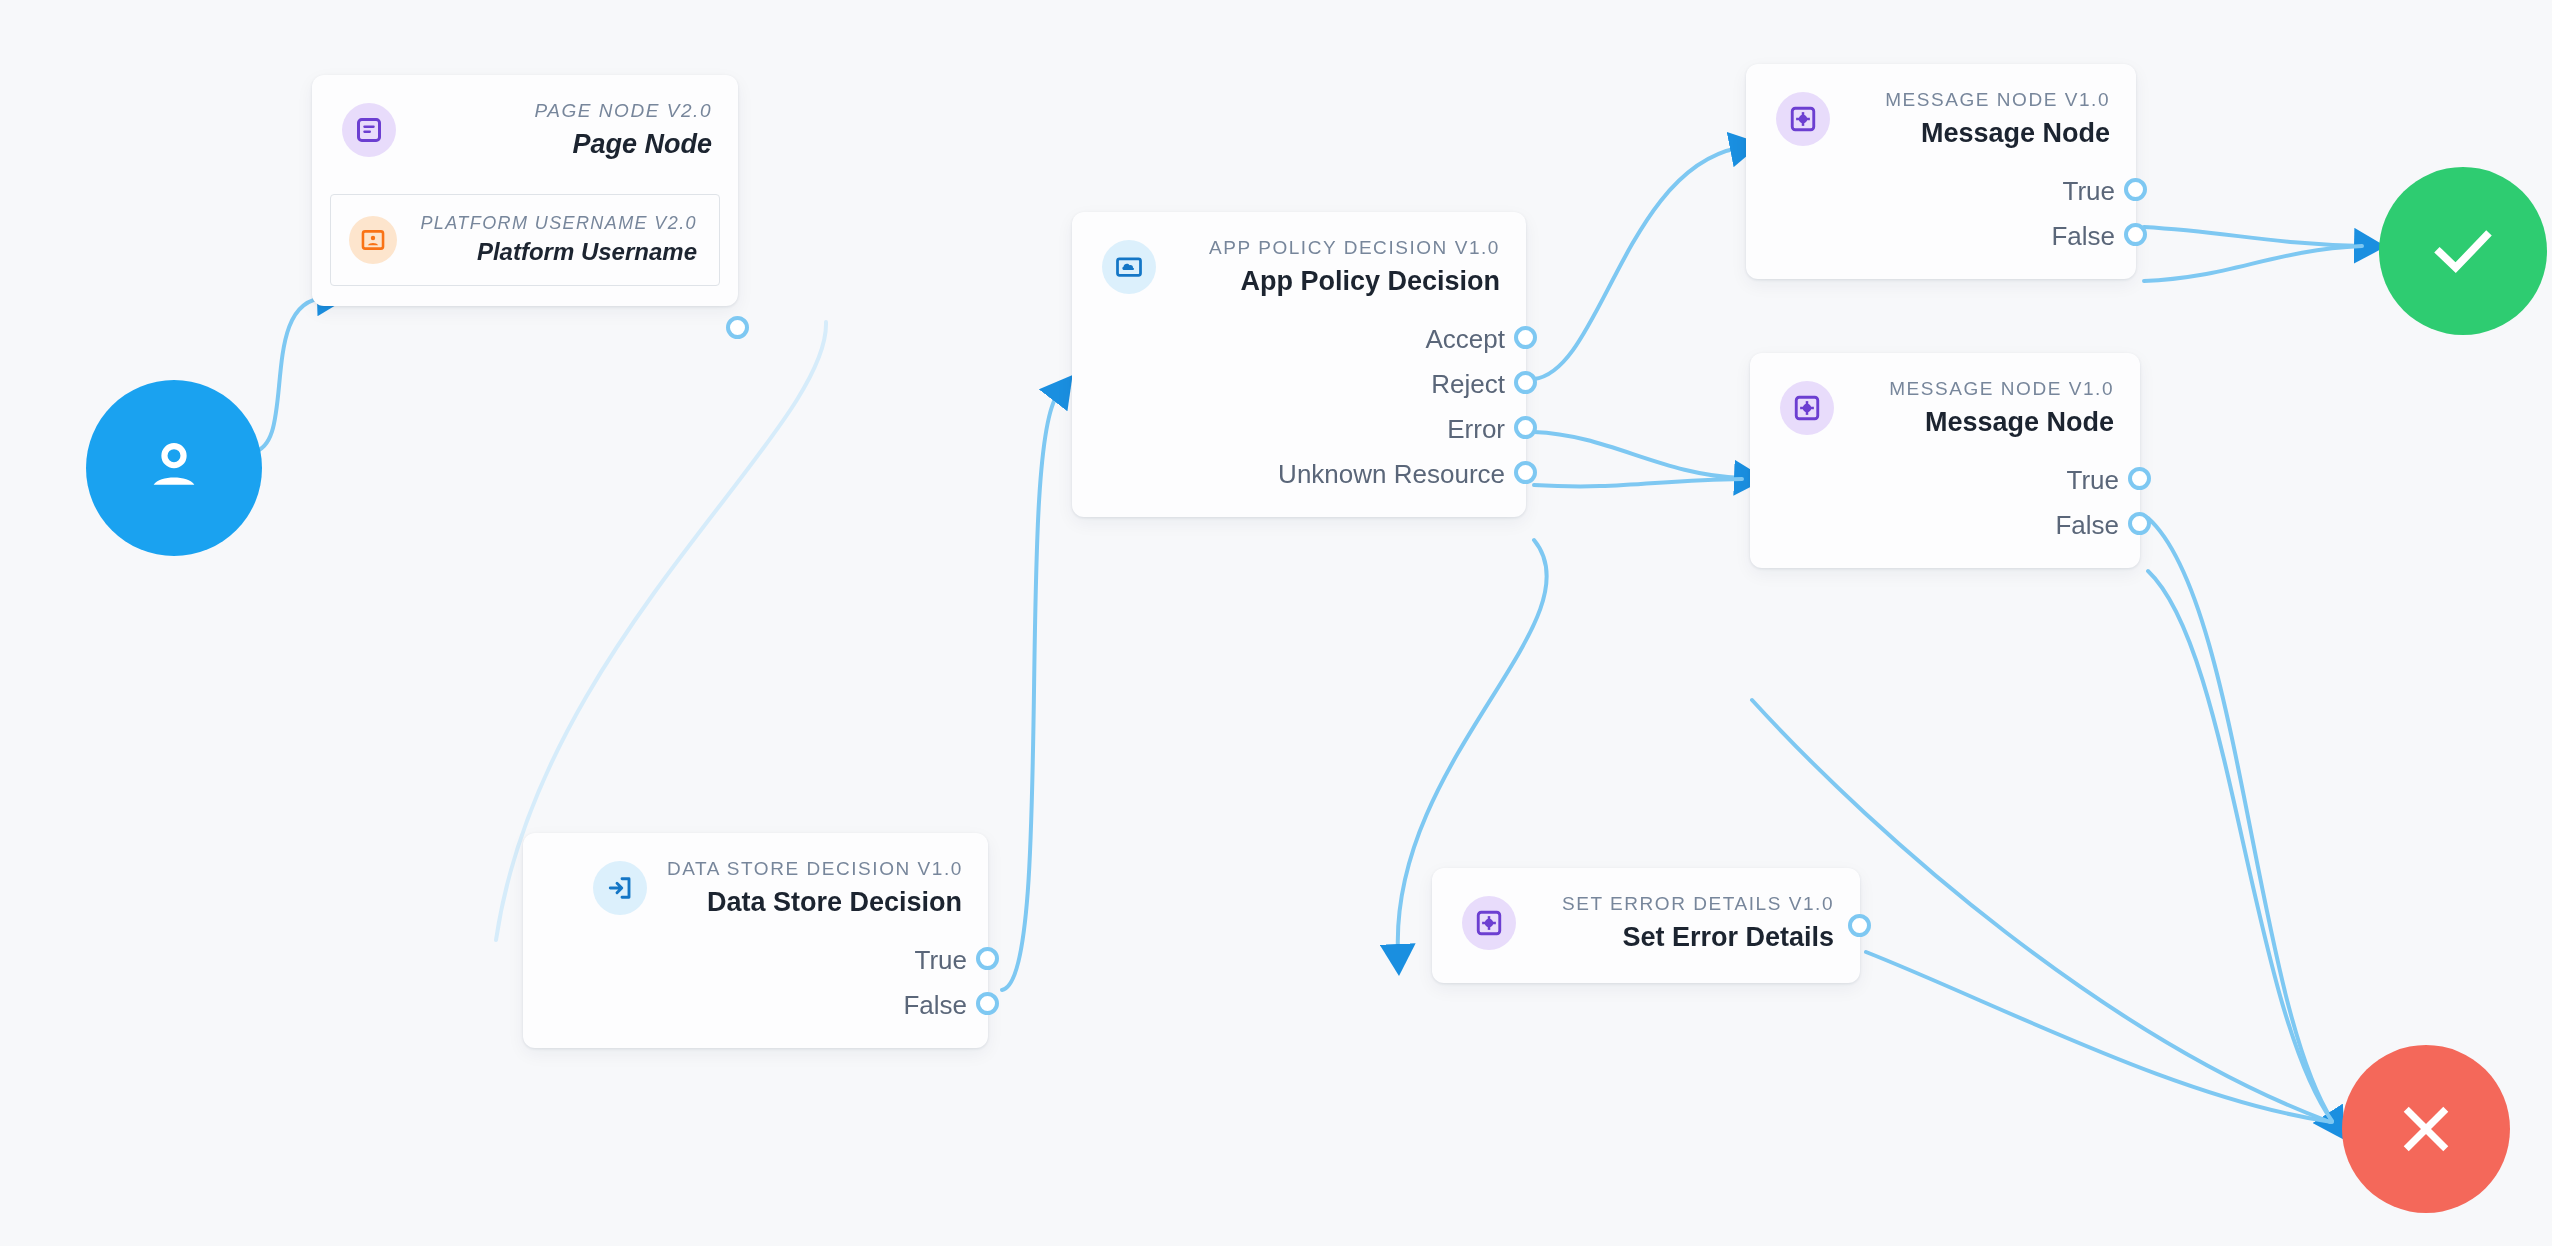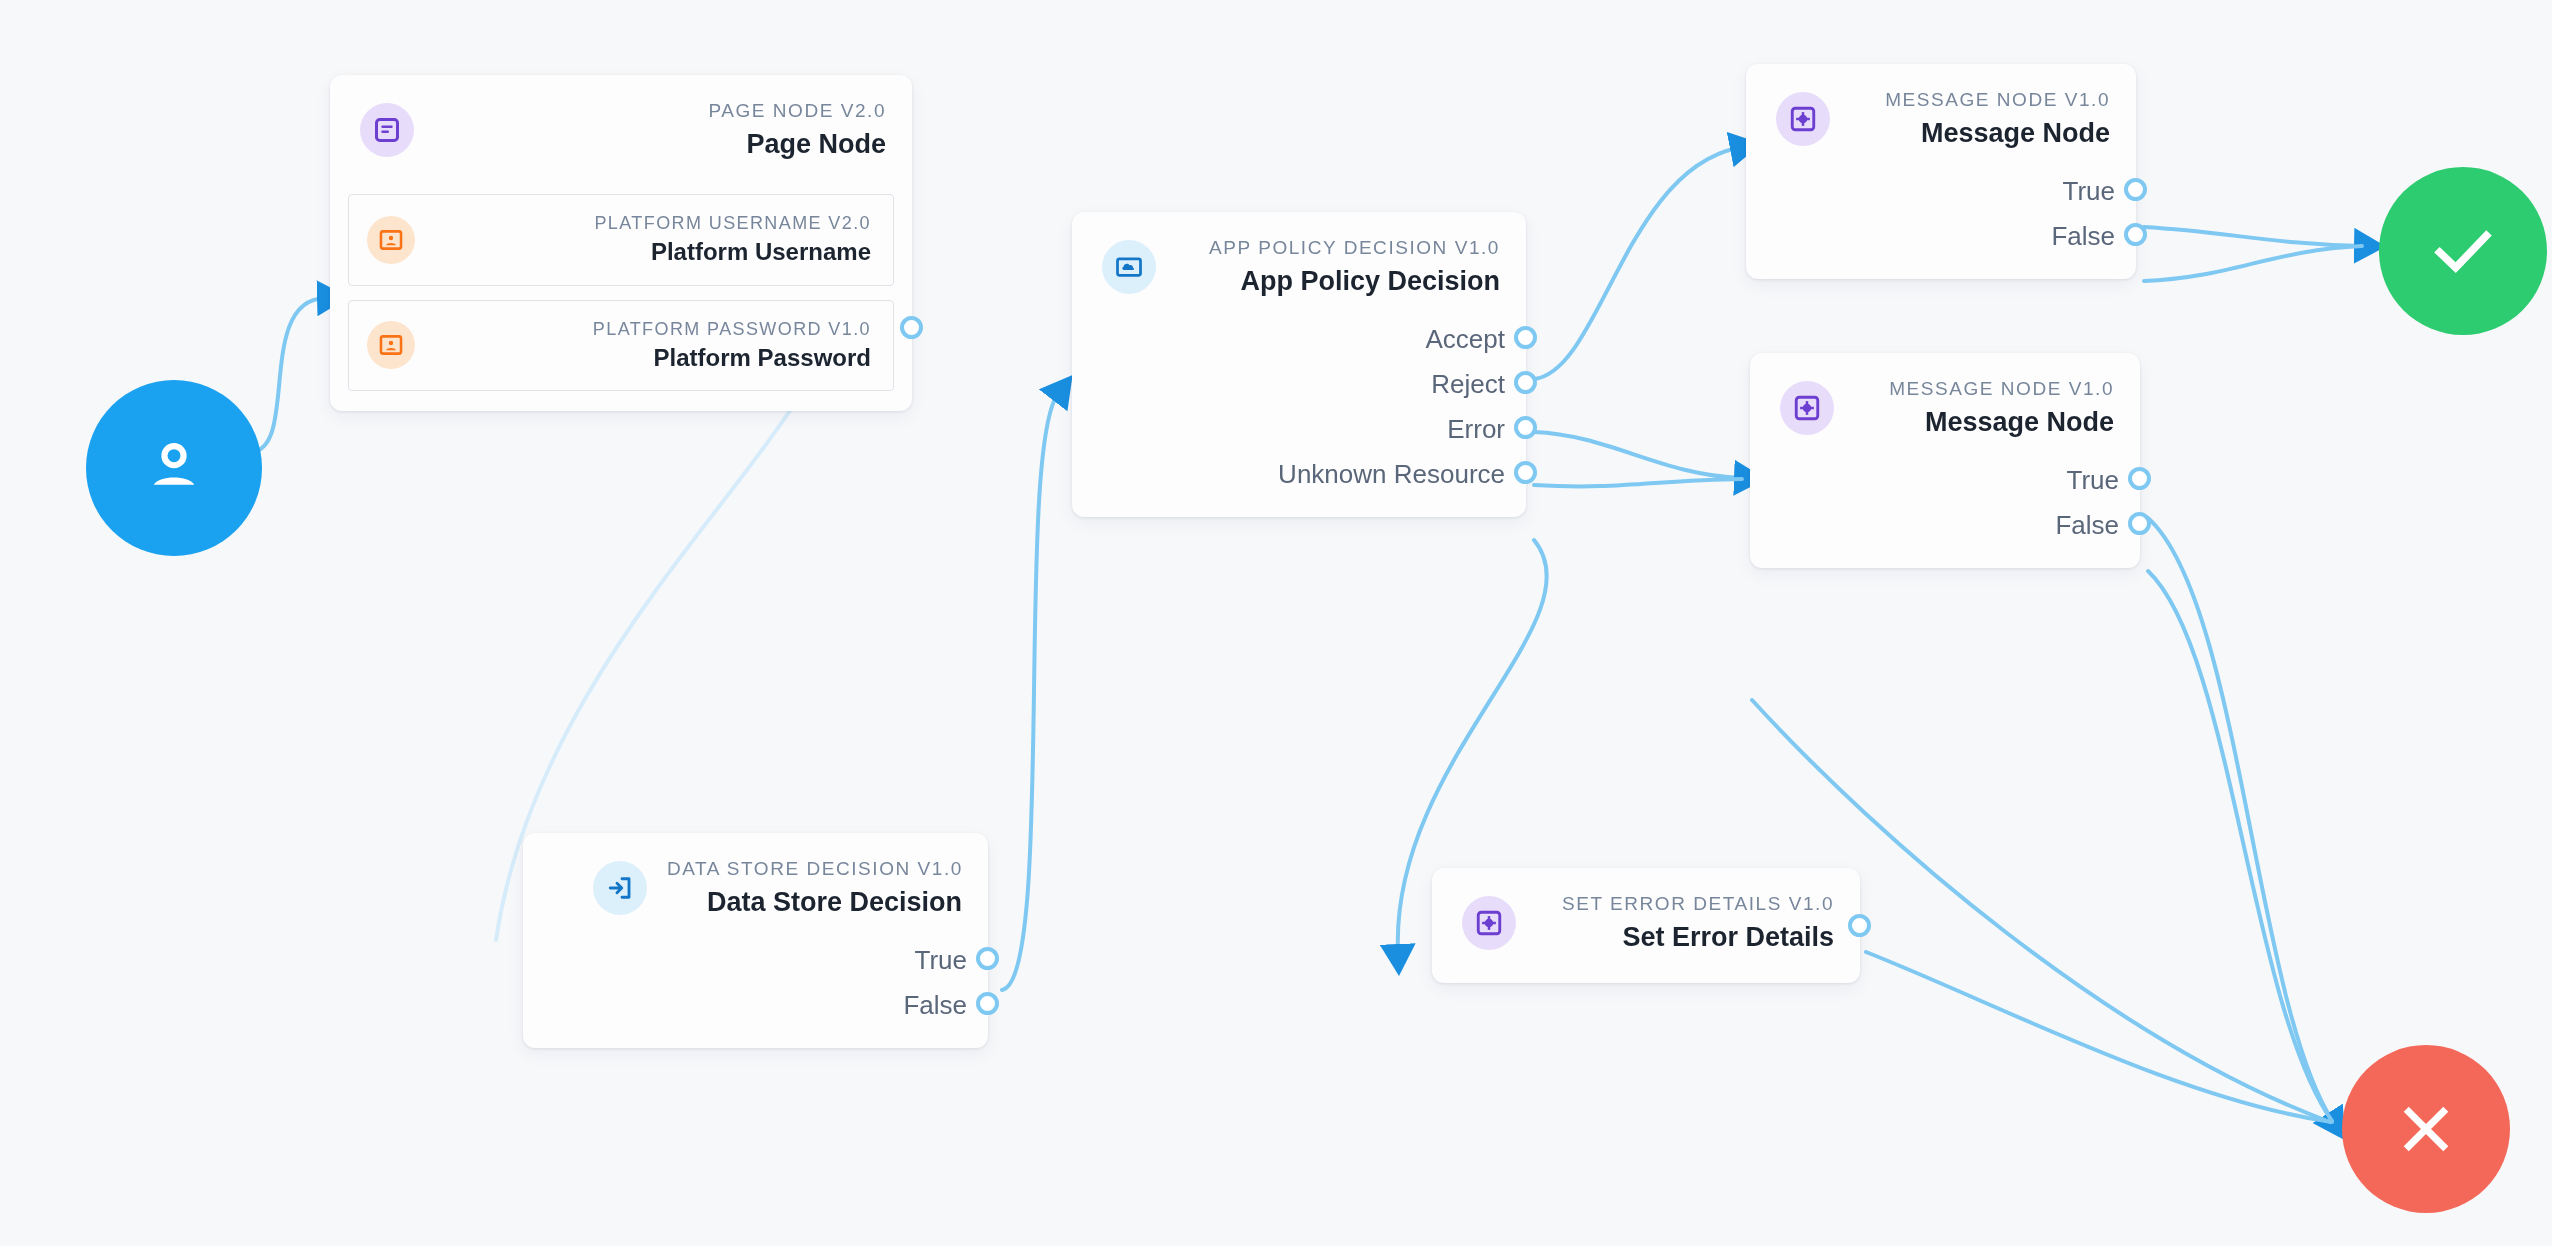--- a/index.html
+++ b/index.html
@@ -210,21 +210,21 @@
       <path d="M5 12.4 L9.8 17 L19 7.4" fill="none" stroke="#ffffff" stroke-width="2.3" stroke-linecap="square" stroke-linejoin="miter"></path>
     </svg>
   </div>
 
   <div class="terminal failure" style="left:2342px; top:1045px; width:168px; height:168px;">
     <svg width="74" height="74" viewBox="0 0 24 24">
       <path d="M6.4 6.4 L17.6 17.6 M17.6 6.4 L6.4 17.6" fill="none" stroke="#ffffff" stroke-width="2.3" stroke-linecap="square"></path>
     </svg>
   </div>
 
-  <div class="node" style="left:330px; top:75px; width:582px;">
+  <div class="node" style="left:312px; top:75px; width:426px;font-style:italic;">
     <div class="node-head">
       <div class="node-icon icon-purple">
         <svg width="30" height="30" viewBox="0 0 24 24">
           <rect x="3.6" y="3.6" width="16.8" height="16.8" rx="2.6" fill="none" stroke="#6c3fd1" stroke-width="2.4"></rect>
           <rect x="7.4" y="8.4" width="9.2" height="1.9" rx="0.9" fill="#6c3fd1"></rect>
           <rect x="7.4" y="12.4" width="6.2" height="1.9" rx="0.9" fill="#6c3fd1"></rect>
         </svg>
       </div>
       <div class="node-titles">
         <div class="node-kicker">PAGE NODE V2.0</div>
@@ -240,33 +240,20 @@
             <circle cx="12" cy="10.3" r="1.9" fill="#f97316"></circle>
             <path d="M7.6 16.6 C9 14 15 14 16.4 16.6 Z" fill="#f97316"></path>
           </svg>
         </div>
         <div class="node-titles">
           <div class="node-kicker">PLATFORM USERNAME V2.0</div>
           <div class="node-title">Platform Username</div>
         </div>
       </div>
 
-      <div class="subcard">
-        <div class="node-icon icon-orange">
-          <svg width="28" height="28" viewBox="0 0 24 24">
-            <rect x="3.4" y="4.6" width="17.2" height="14.8" rx="1.8" fill="none" stroke="#f97316" stroke-width="2.2"></rect>
-            <circle cx="12" cy="10.3" r="1.9" fill="#f97316"></circle>
-            <path d="M7.6 16.6 C9 14 15 14 16.4 16.6 Z" fill="#f97316"></path>
-          </svg>
-        </div>
-        <div class="node-titles">
-          <div class="node-kicker">PLATFORM PASSWORD V1.0</div>
-          <div class="node-title">Platform Password</div>
-        </div>
-      </div>
 
     </div>
     <div class="single-port-dot" style="top:241px; margin-top:0;"></div>
   </div>
 
   <div class="node" style="left:1072px; top:212px; width:454px;">
     <div class="node-head">
       <div class="node-icon icon-blue">
         <svg width="30" height="30" viewBox="0 0 24 24">
           <rect x="2.8" y="5.4" width="18.4" height="13.2" rx="1.6" fill="none" stroke="#1476c6" stroke-width="2.2"></rect>

